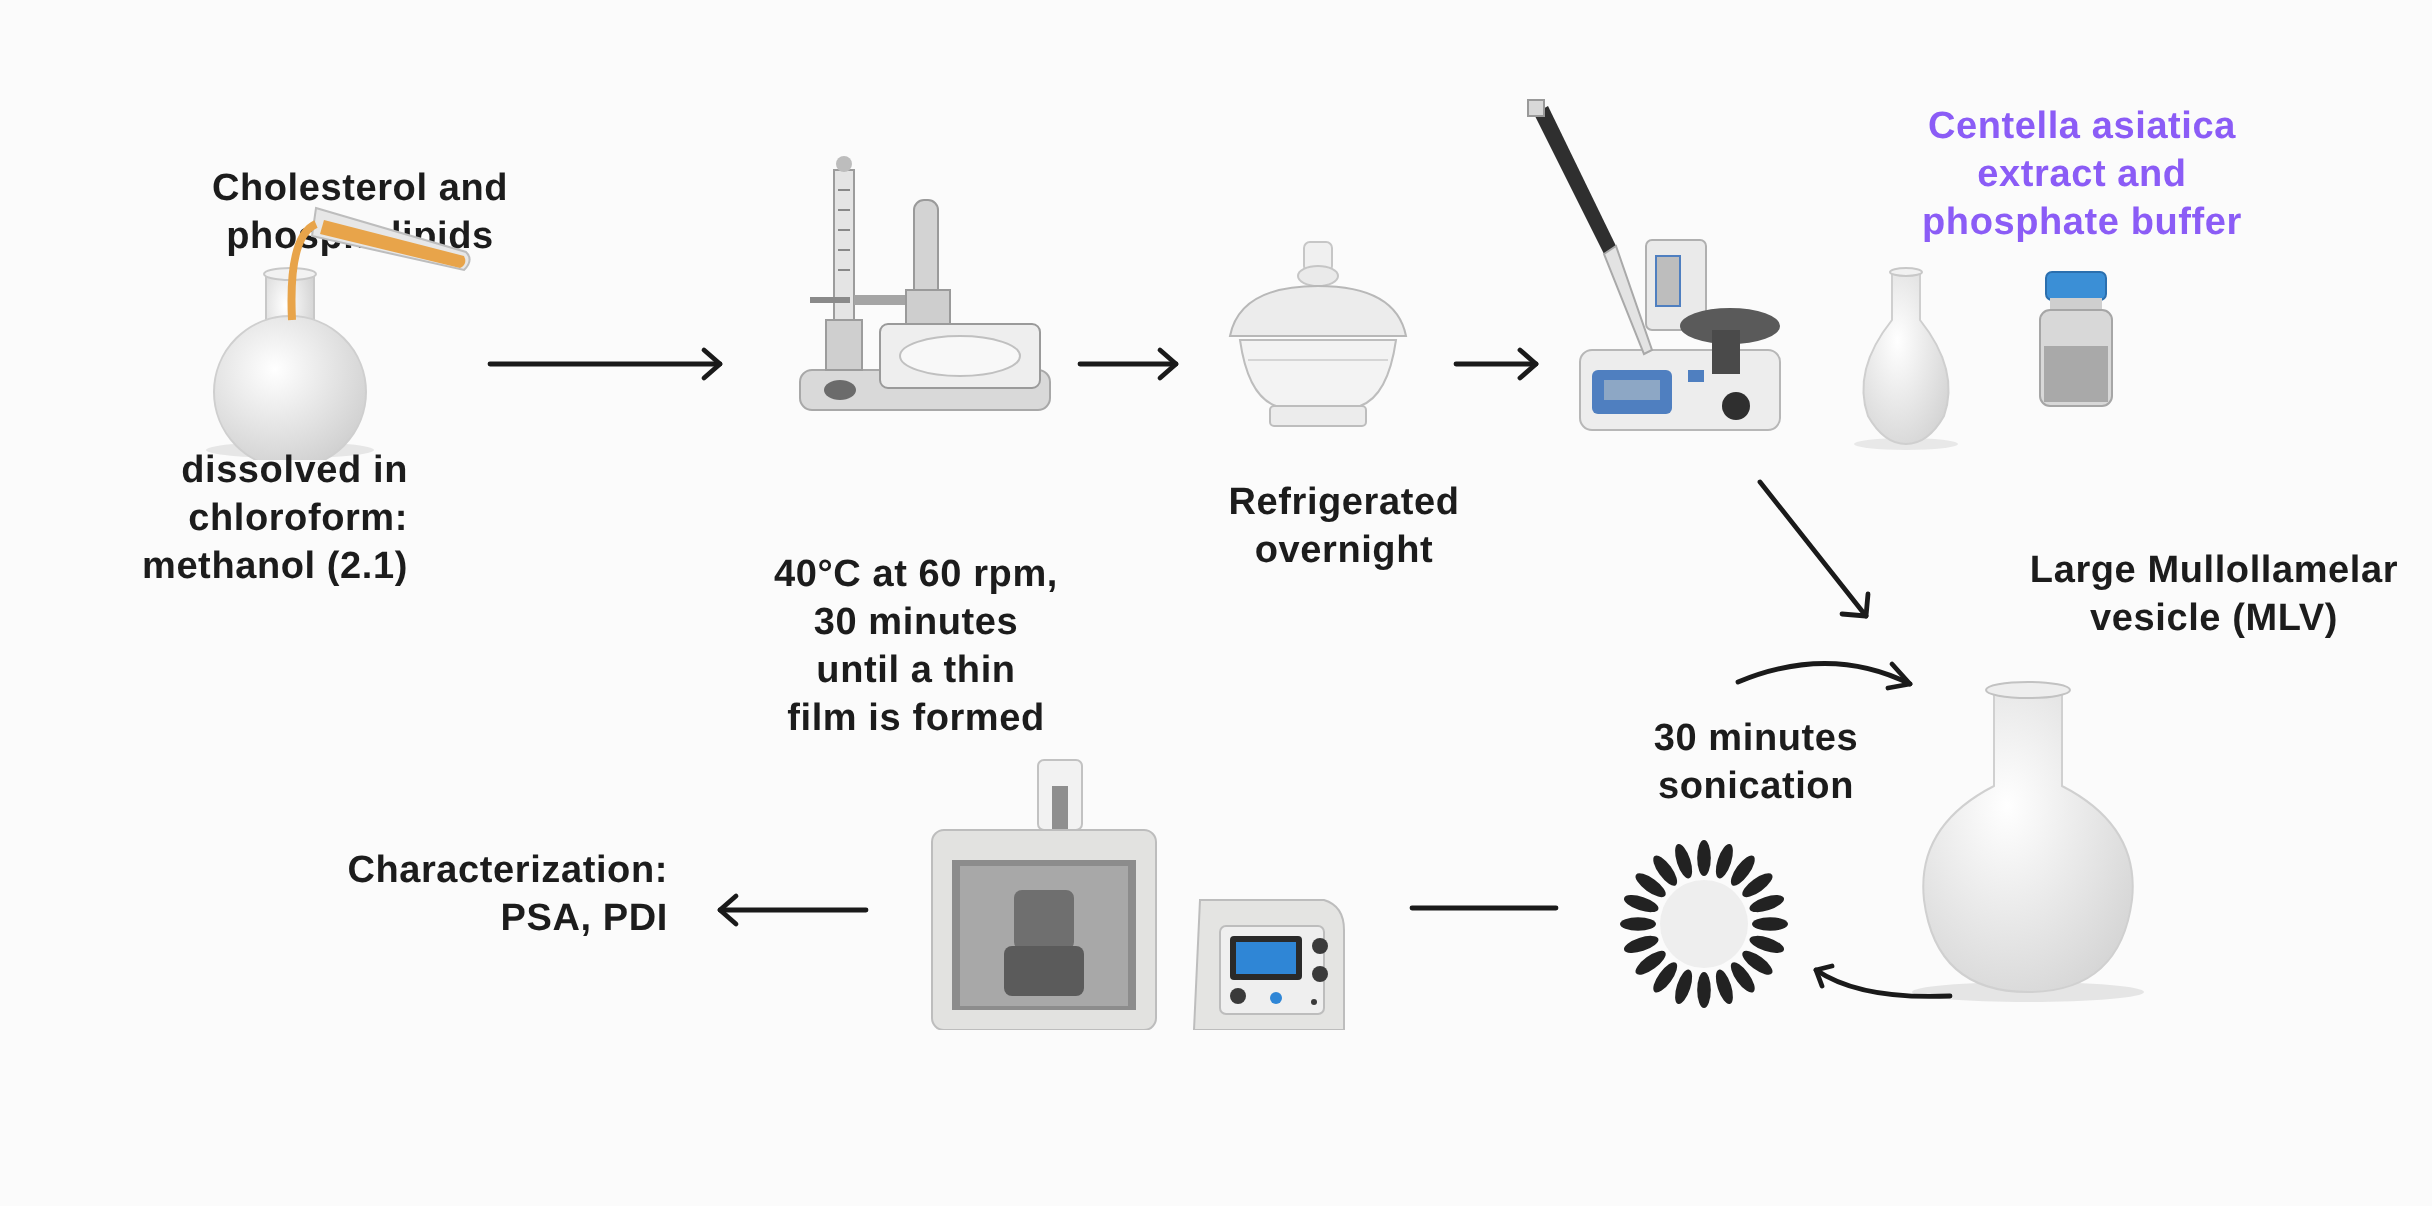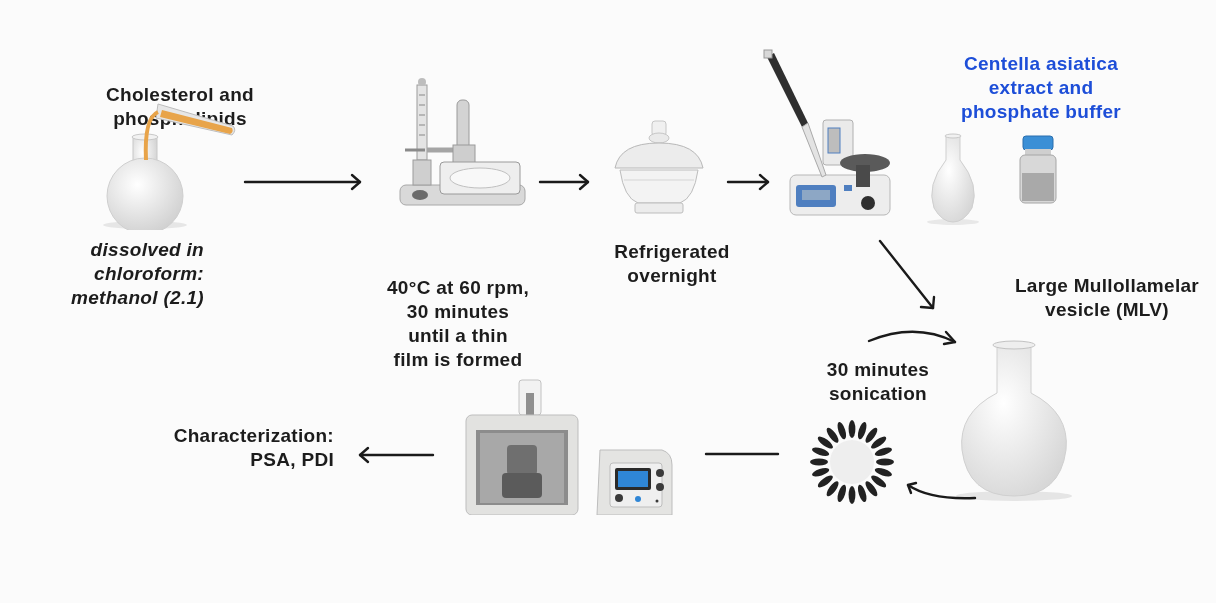--- a/index.html
+++ b/index.html
@@ -6,21 +6,21 @@
     body {
       width: 1216px; height: 603px; position: relative; overflow: hidden;
       background: #fbfbfb;
       font-family: "Liberation Sans", "DejaVu Sans", sans-serif;
       color: #1c1c1c;
     }
     .lbl {
       position: absolute; font-weight: bold; font-size: 19px; line-height: 24px;
       text-align: center; white-space: pre-line; letter-spacing: 0.3px;
     }
-    .lbl.blue { color: #1d4ed8; }
+    .lbl.blue { color: #8b5cf6; }
     .lbl.right { text-align: right; }
     .art { position: absolute; }
     svg.overlay { position: absolute; left: 0; top: 0; }
   </style>
 </head>
 <body>
 
 <div class="lbl" style="left:60px; top:40px; width:240px;margin-top:43px;">Cholesterol and
 phospholipids</div>
 <svg class="art" style="left:100px; top:100px;" width="140" height="130">
@@ -31,21 +31,21 @@
     </radialGradient>
   </defs>
   <ellipse cx="45" cy="125" rx="42" ry="4" fill="#e6e6e6"></ellipse>
   <rect x="33" y="37" width="24" height="45" fill="url(#g-flask1)" stroke="#c8c8c8"></rect>
   <ellipse cx="45" cy="37" rx="13" ry="3" fill="#f2f2f2" stroke="#c8c8c8"></ellipse>
   <circle cx="45" cy="96" r="38" fill="url(#g-flask1)" stroke="#cfcfcf"></circle>
   <path d="M58 4 L133 26 Q137 30 132 35 L56 18 Z" fill="#e7e7e7" stroke="#bdbdbd"></path>
   <path d="M62 10 L132 28 Q134 32 130 34 L60 17 Z" fill="#e8a44a"></path>
   <path d="M58 12 Q44 18 46 60" stroke="#e8a44a" stroke-width="4" fill="none"></path>
 </svg>
-<div class="lbl right" style="left:10px; top:238px; width:194px;font-style:italic;">dissolved in
+<div class="lbl right" style="left:10px; top:224px; width:194px;">dissolved in
 chloroform:
 methanol (2.1)</div>
 
 <svg class="art" style="left:395px; top:50px;" width="135" height="160">
   <rect x="5" y="135" width="125" height="20" rx="6" fill="#d9d9d9" stroke="#a8a8a8"></rect>
   <ellipse cx="25" cy="145" rx="8" ry="5" fill="#6b6b6b"></ellipse>
   <rect x="22" y="35" width="10" height="75" fill="#e4e4e4" stroke="#9c9c9c"></rect>
   <circle cx="27" cy="32" r="4" fill="#bdbdbd"></circle>
   <line x1="24" y1="45" x2="30" y2="45" stroke="#888"></line>
     <line x1="24" y1="55" x2="30" y2="55" stroke="#888"></line>

